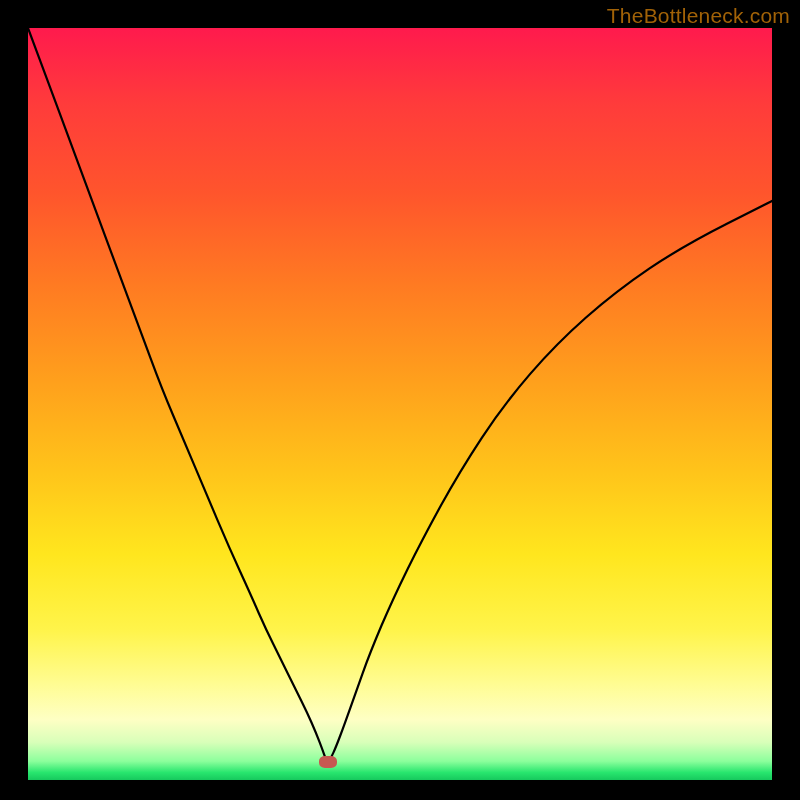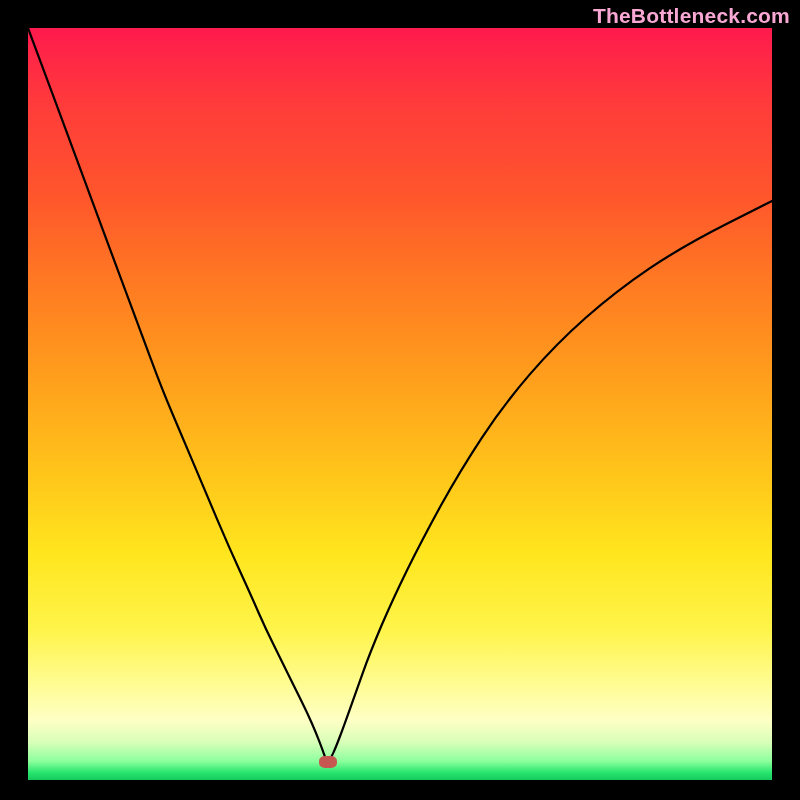--- a/index.html
+++ b/index.html
@@ -65,23 +65,23 @@
     width: 18px;
     height: 12px;
     border-radius: 6px / 5px;
     background: #c65851;
     transform: translate(-50%, -50%);
   }
   .watermark {
     position: absolute;
     top: 4px;
     right: 10px;
-    color: #f9a8d4;
+    color: #a16207;
     font-size: 21px;
-    font-weight: 700;
+    font-weight: 400;
     letter-spacing: 0.2px;
     user-select: none;
   }
 </style>
 </head>
 <body>
 
 <div class="frame">
 
   <div class="plot-area">

